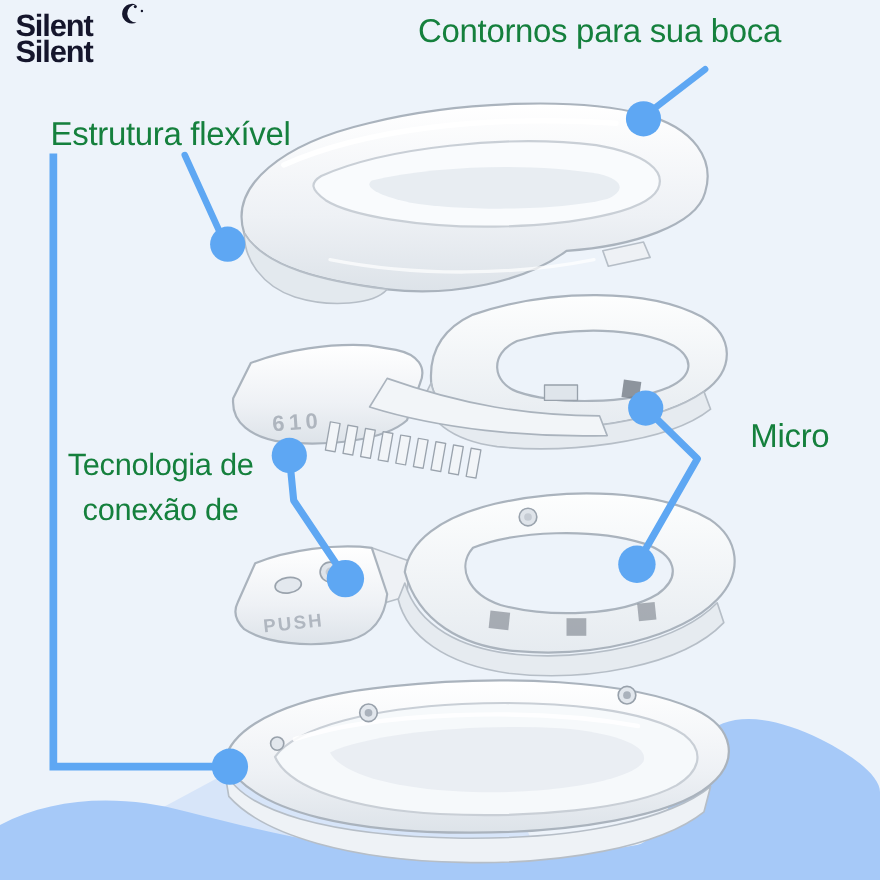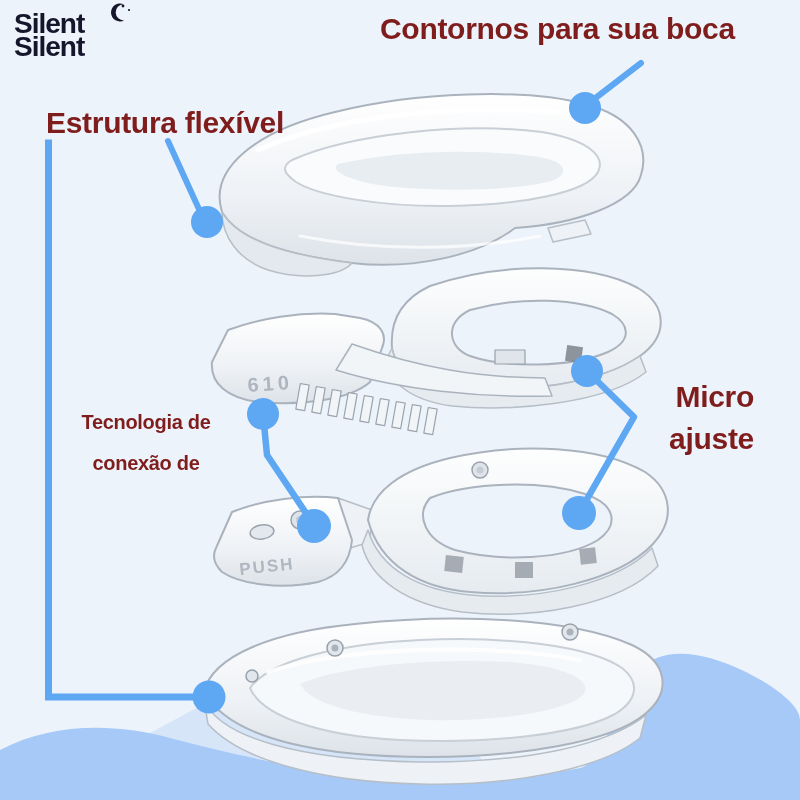--- a/index.html
+++ b/index.html
@@ -3,26 +3,26 @@
 <meta charset="utf-8">
 <style>
   html,body{margin:0;padding:0;}
   body{
     width:800px;height:800px;position:relative;overflow:hidden;
     background:#edf3fa;
     font-family:"Liberation Sans", sans-serif;
   }
   .stage-svg{position:absolute;left:0;top:0;width:800px;height:800px;}
   .label{
-    position:absolute;color:#7f1d1d;font-weight:bold;
+    position:absolute;color:#15803d;font-weight:normal;
     letter-spacing:-0.3px;line-height:1.0;white-space:nowrap;
   }
   .label-contornos{left:380px;top:14px;font-size:30px;}
   .label-estrutura{left:46px;top:92px;font-size:30px;margin-top:16px;}
-  .label-tecnologia{left:38px;top:402px;width:216px;text-align:center;font-size:20px;line-height:41px;white-space:normal;}
+  .label-tecnologia{left:38px;top:402px;width:216px;text-align:center;font-size:28px;line-height:41px;white-space:normal;}
   .label-micro{left:612px;top:376px;width:142px;text-align:right;font-size:30px;line-height:42px;white-space:normal;}
   .logo{position:absolute;left:14px;top:8px;color:#15162c;font-weight:bold;letter-spacing:-1px;}
   .logo-line1{font-size:28px;position:relative;}
   .logo-line2{font-size:28px;margin-top:-9px;}
   .moon{position:absolute;left:94px;top:-6px;}
 </style>
 </head>
 <body>
 
 <svg class="stage-svg" viewBox="0 0 800 800">
@@ -169,14 +169,13 @@
 
 <div class="label label-estrutura">Estrutura flexível</div>
 
 <div class="label label-tecnologia">
   <div>Tecnologia de</div>
   <div>conexão de</div>
 </div>
 
 <div class="label label-micro">
   <div>Micro</div>
-  <div>ajuste</div>
 </div>
 
 </body></html>

